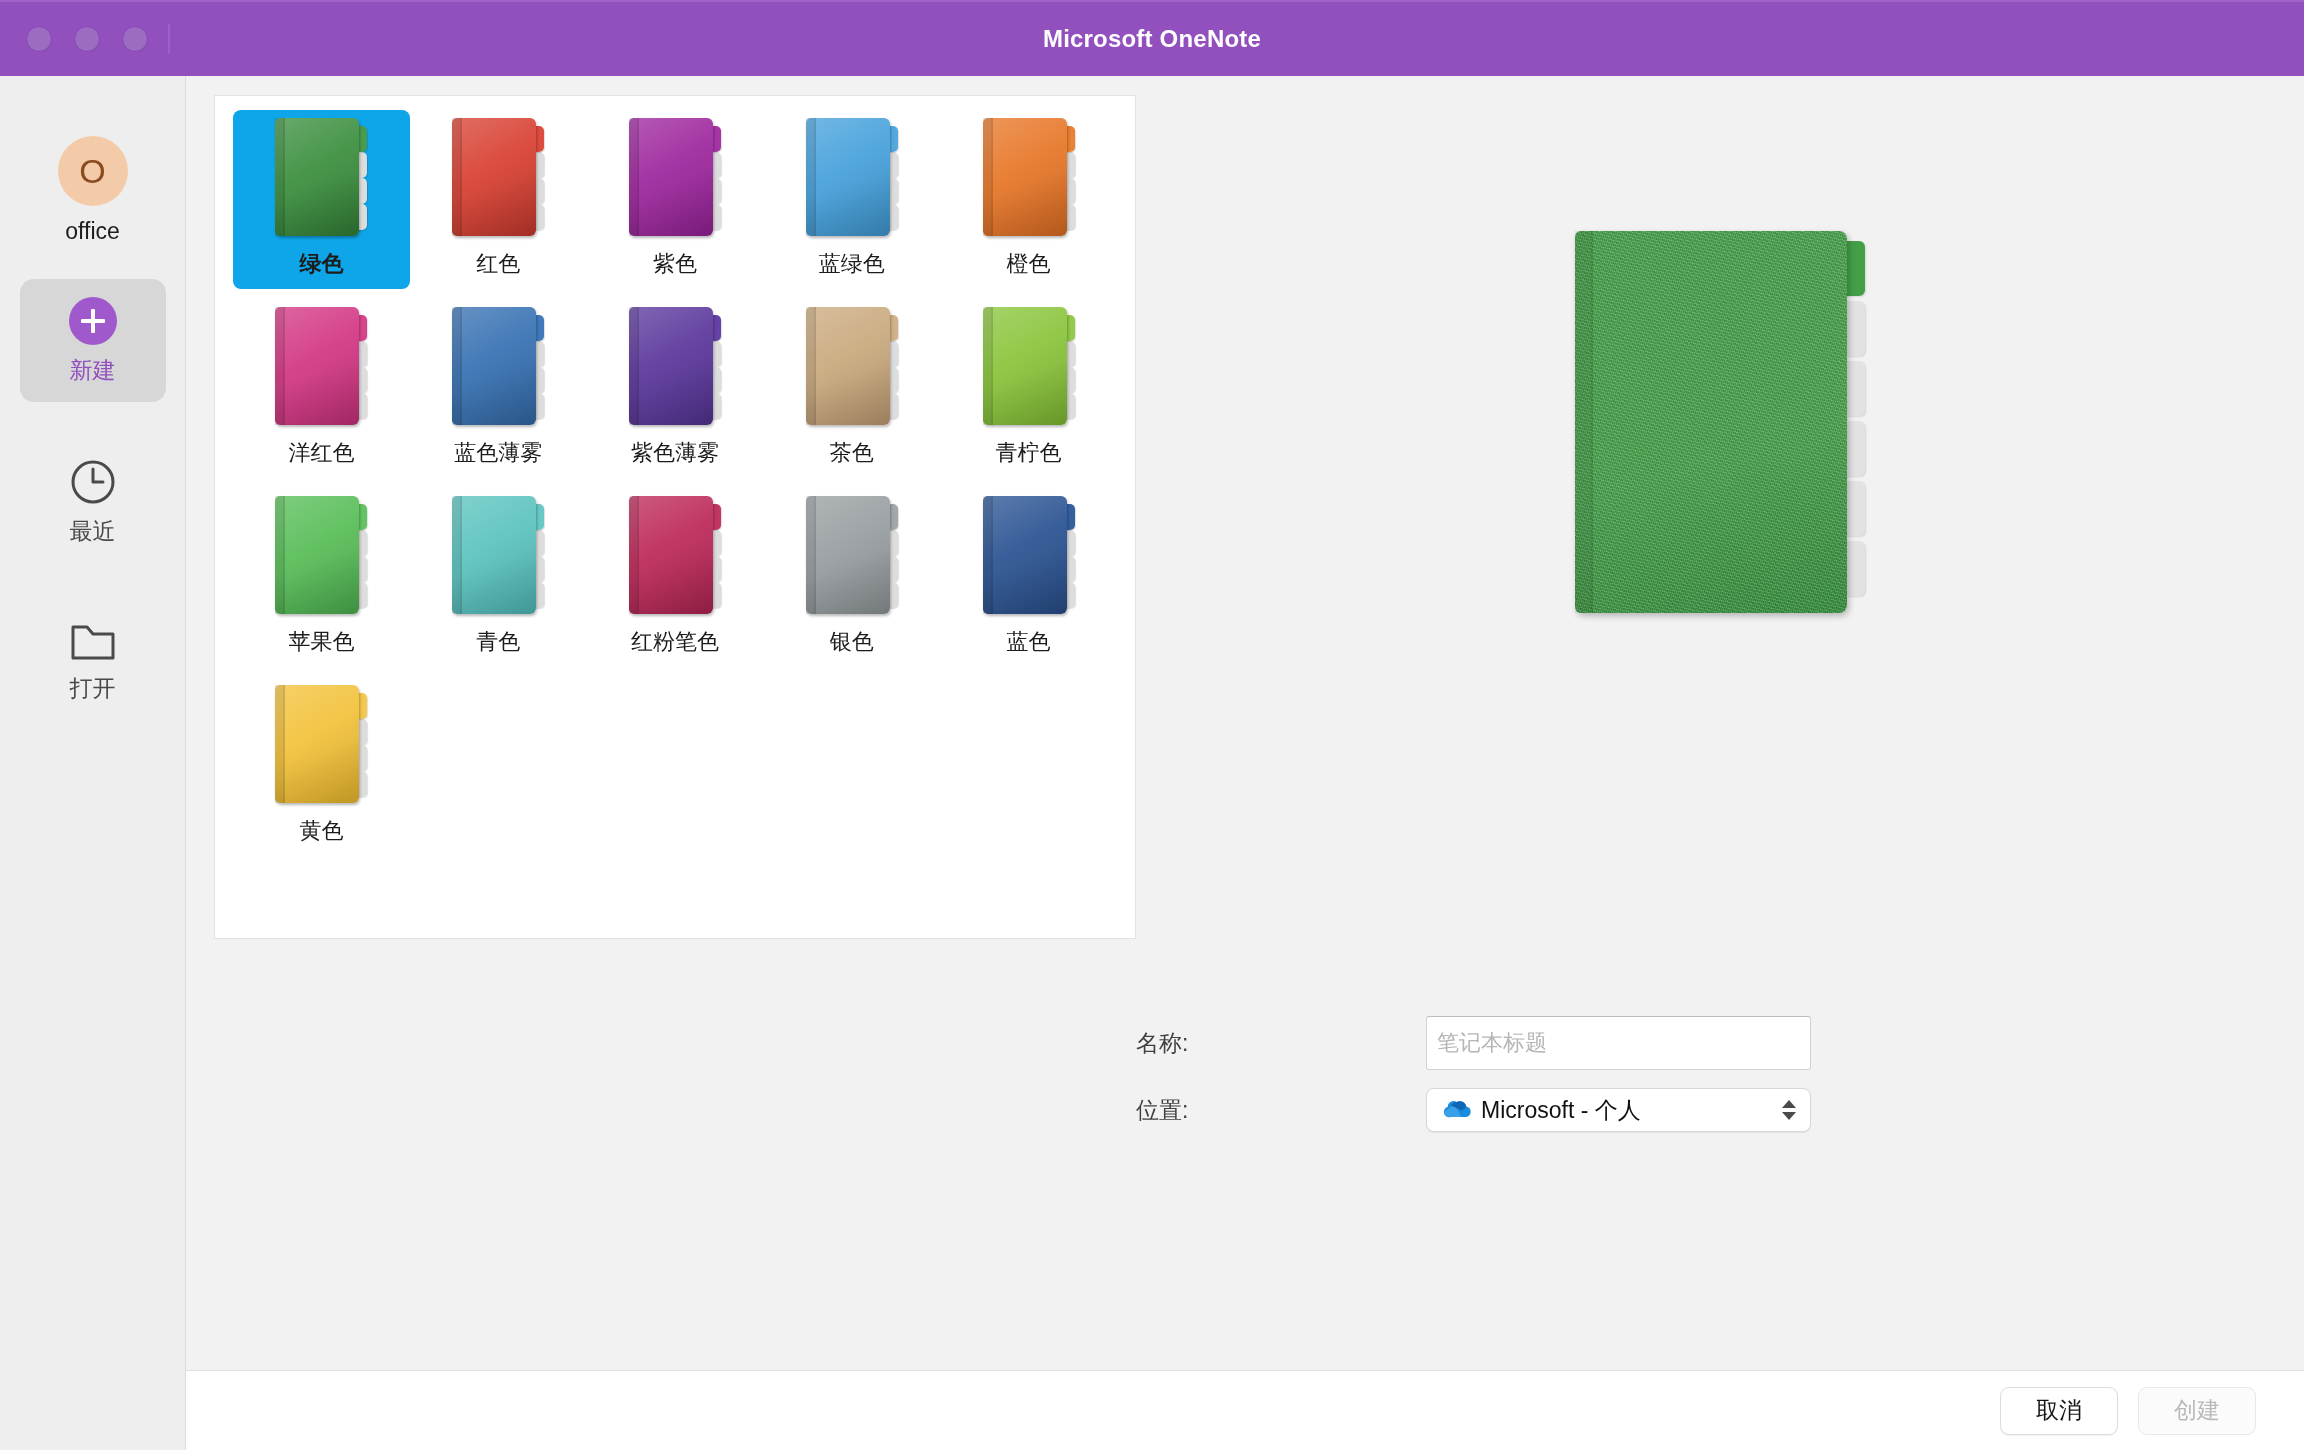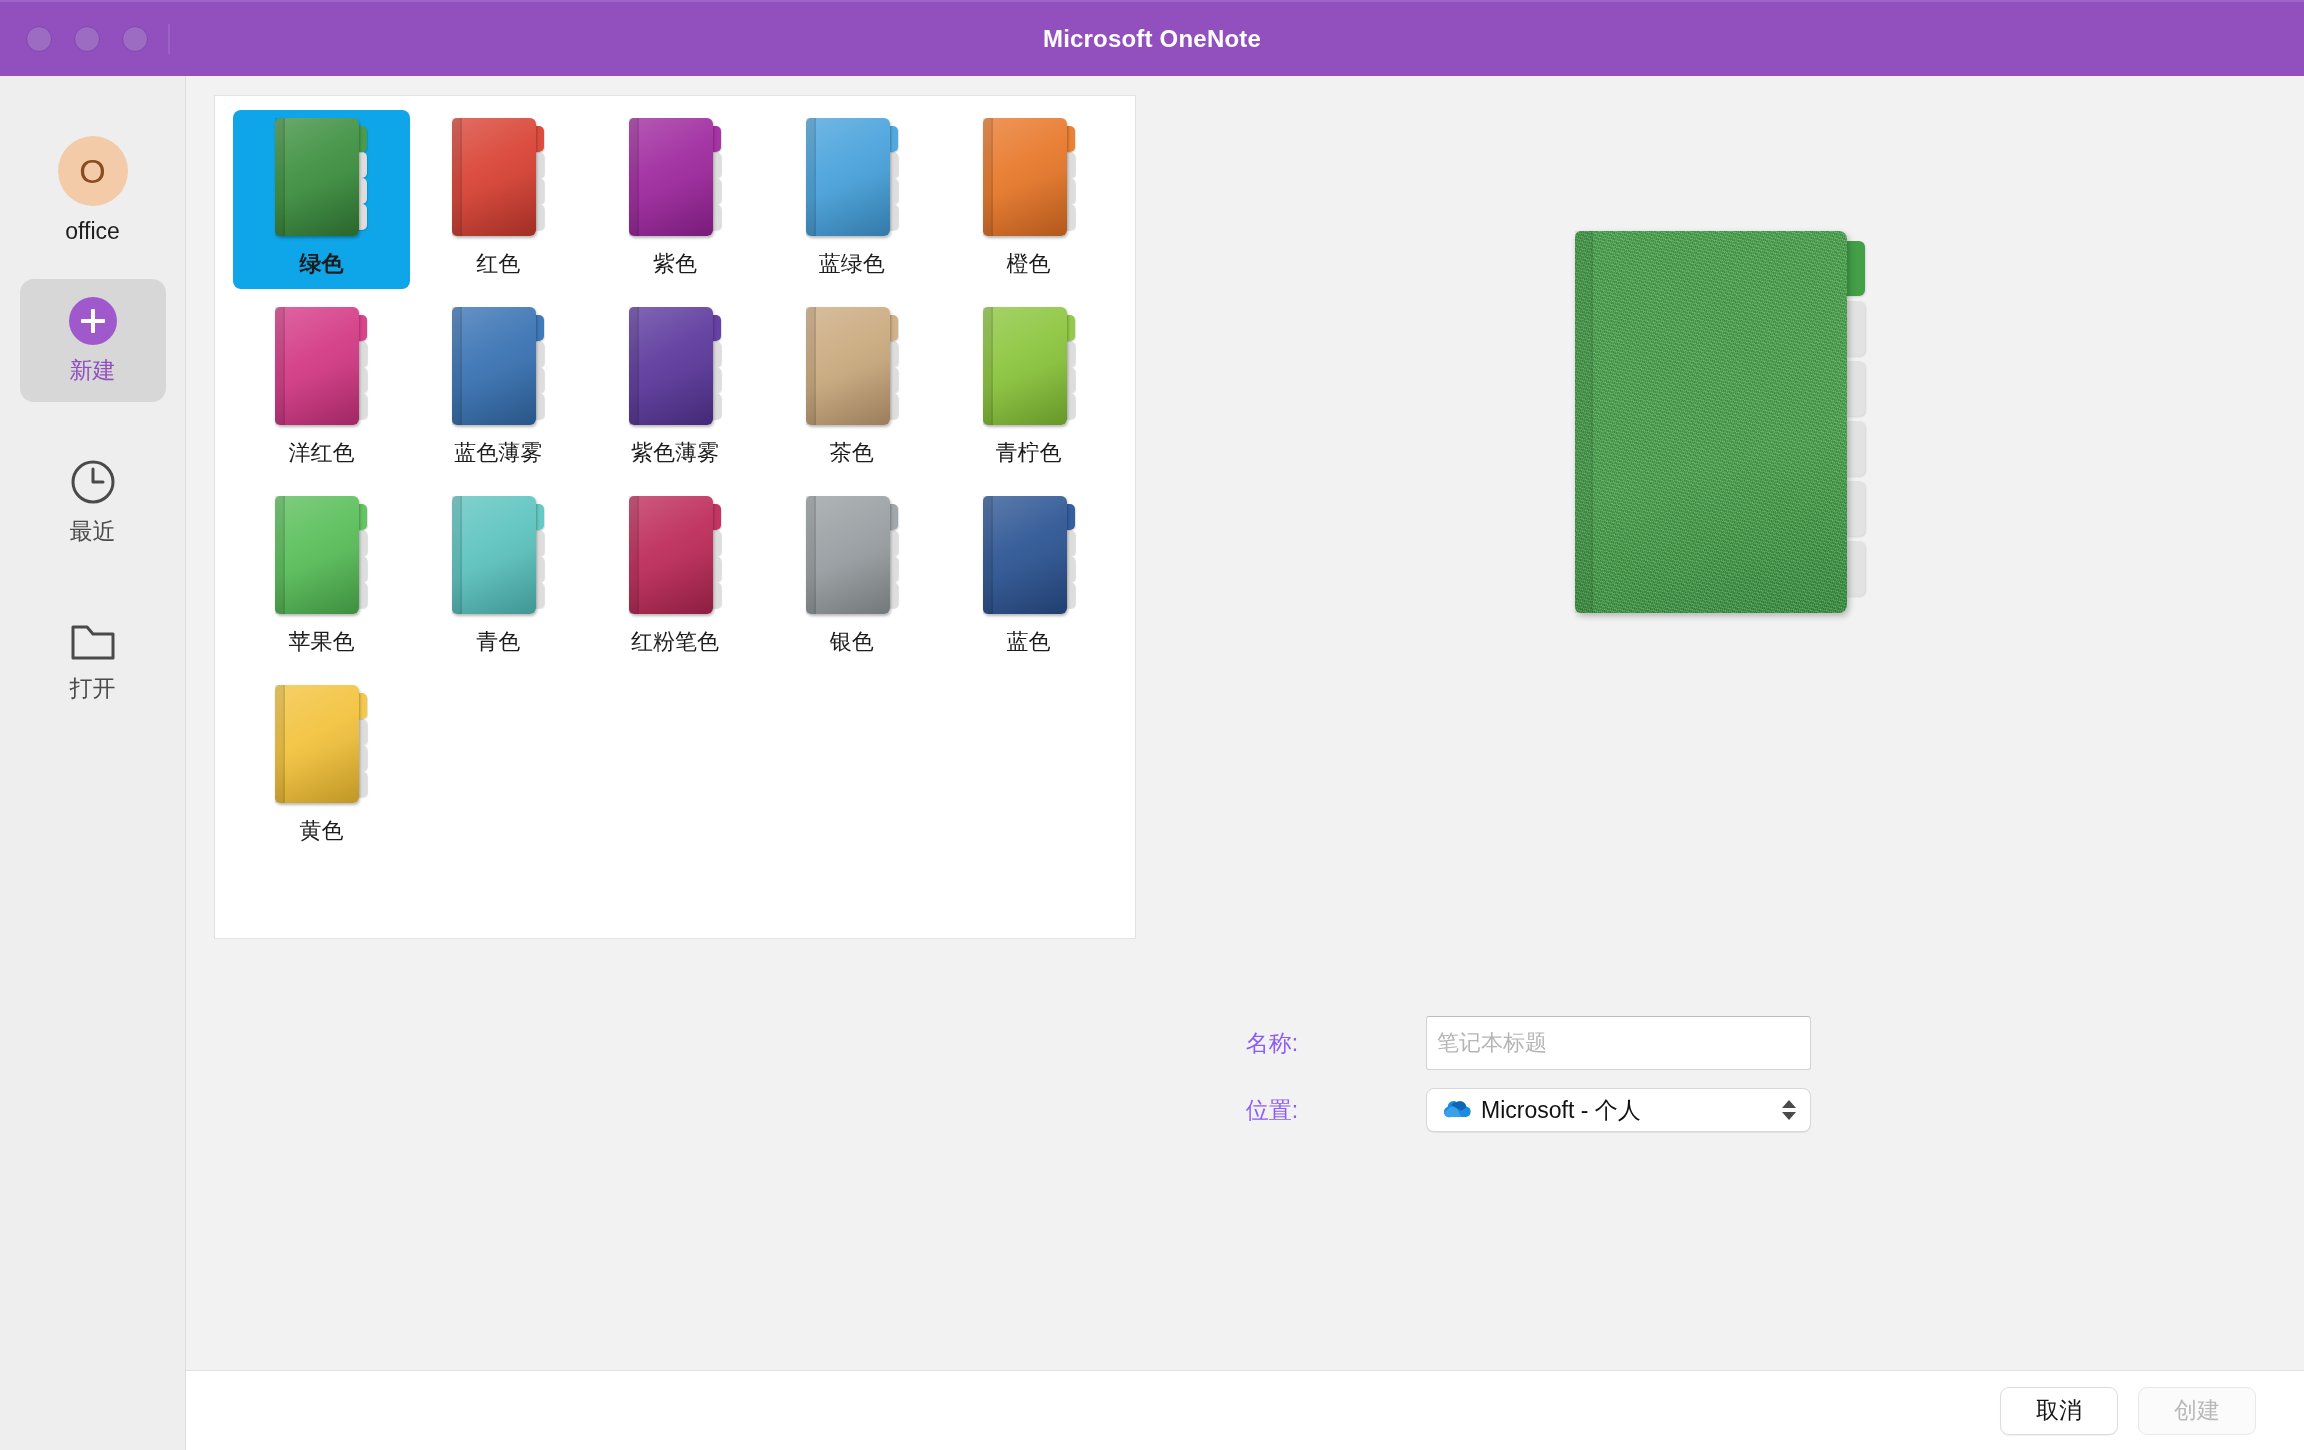--- a/index.html
+++ b/index.html
@@ -291,24 +291,24 @@
     left: 0; right: 0;
     top: 940px;
   }
   .form-row {
     display: flex;
     align-items: center;
     margin-bottom: 18px;
   }
   .form-label {
     width: 290px;
-    text-align: center;
+    text-align: left;
     padding-right: 18px;
     font-size: 23px;
-    color: #8b5cf6;
+    color: #404040;
   }
   .name-input {
     width: 385px;
     height: 54px;
     background: #ffffff;
     border: 1px solid #d2d2d2;
     border-top-color: #bcbcbc;
     border-radius: 3px;
     padding: 0 10px;
     font-size: 22px;

